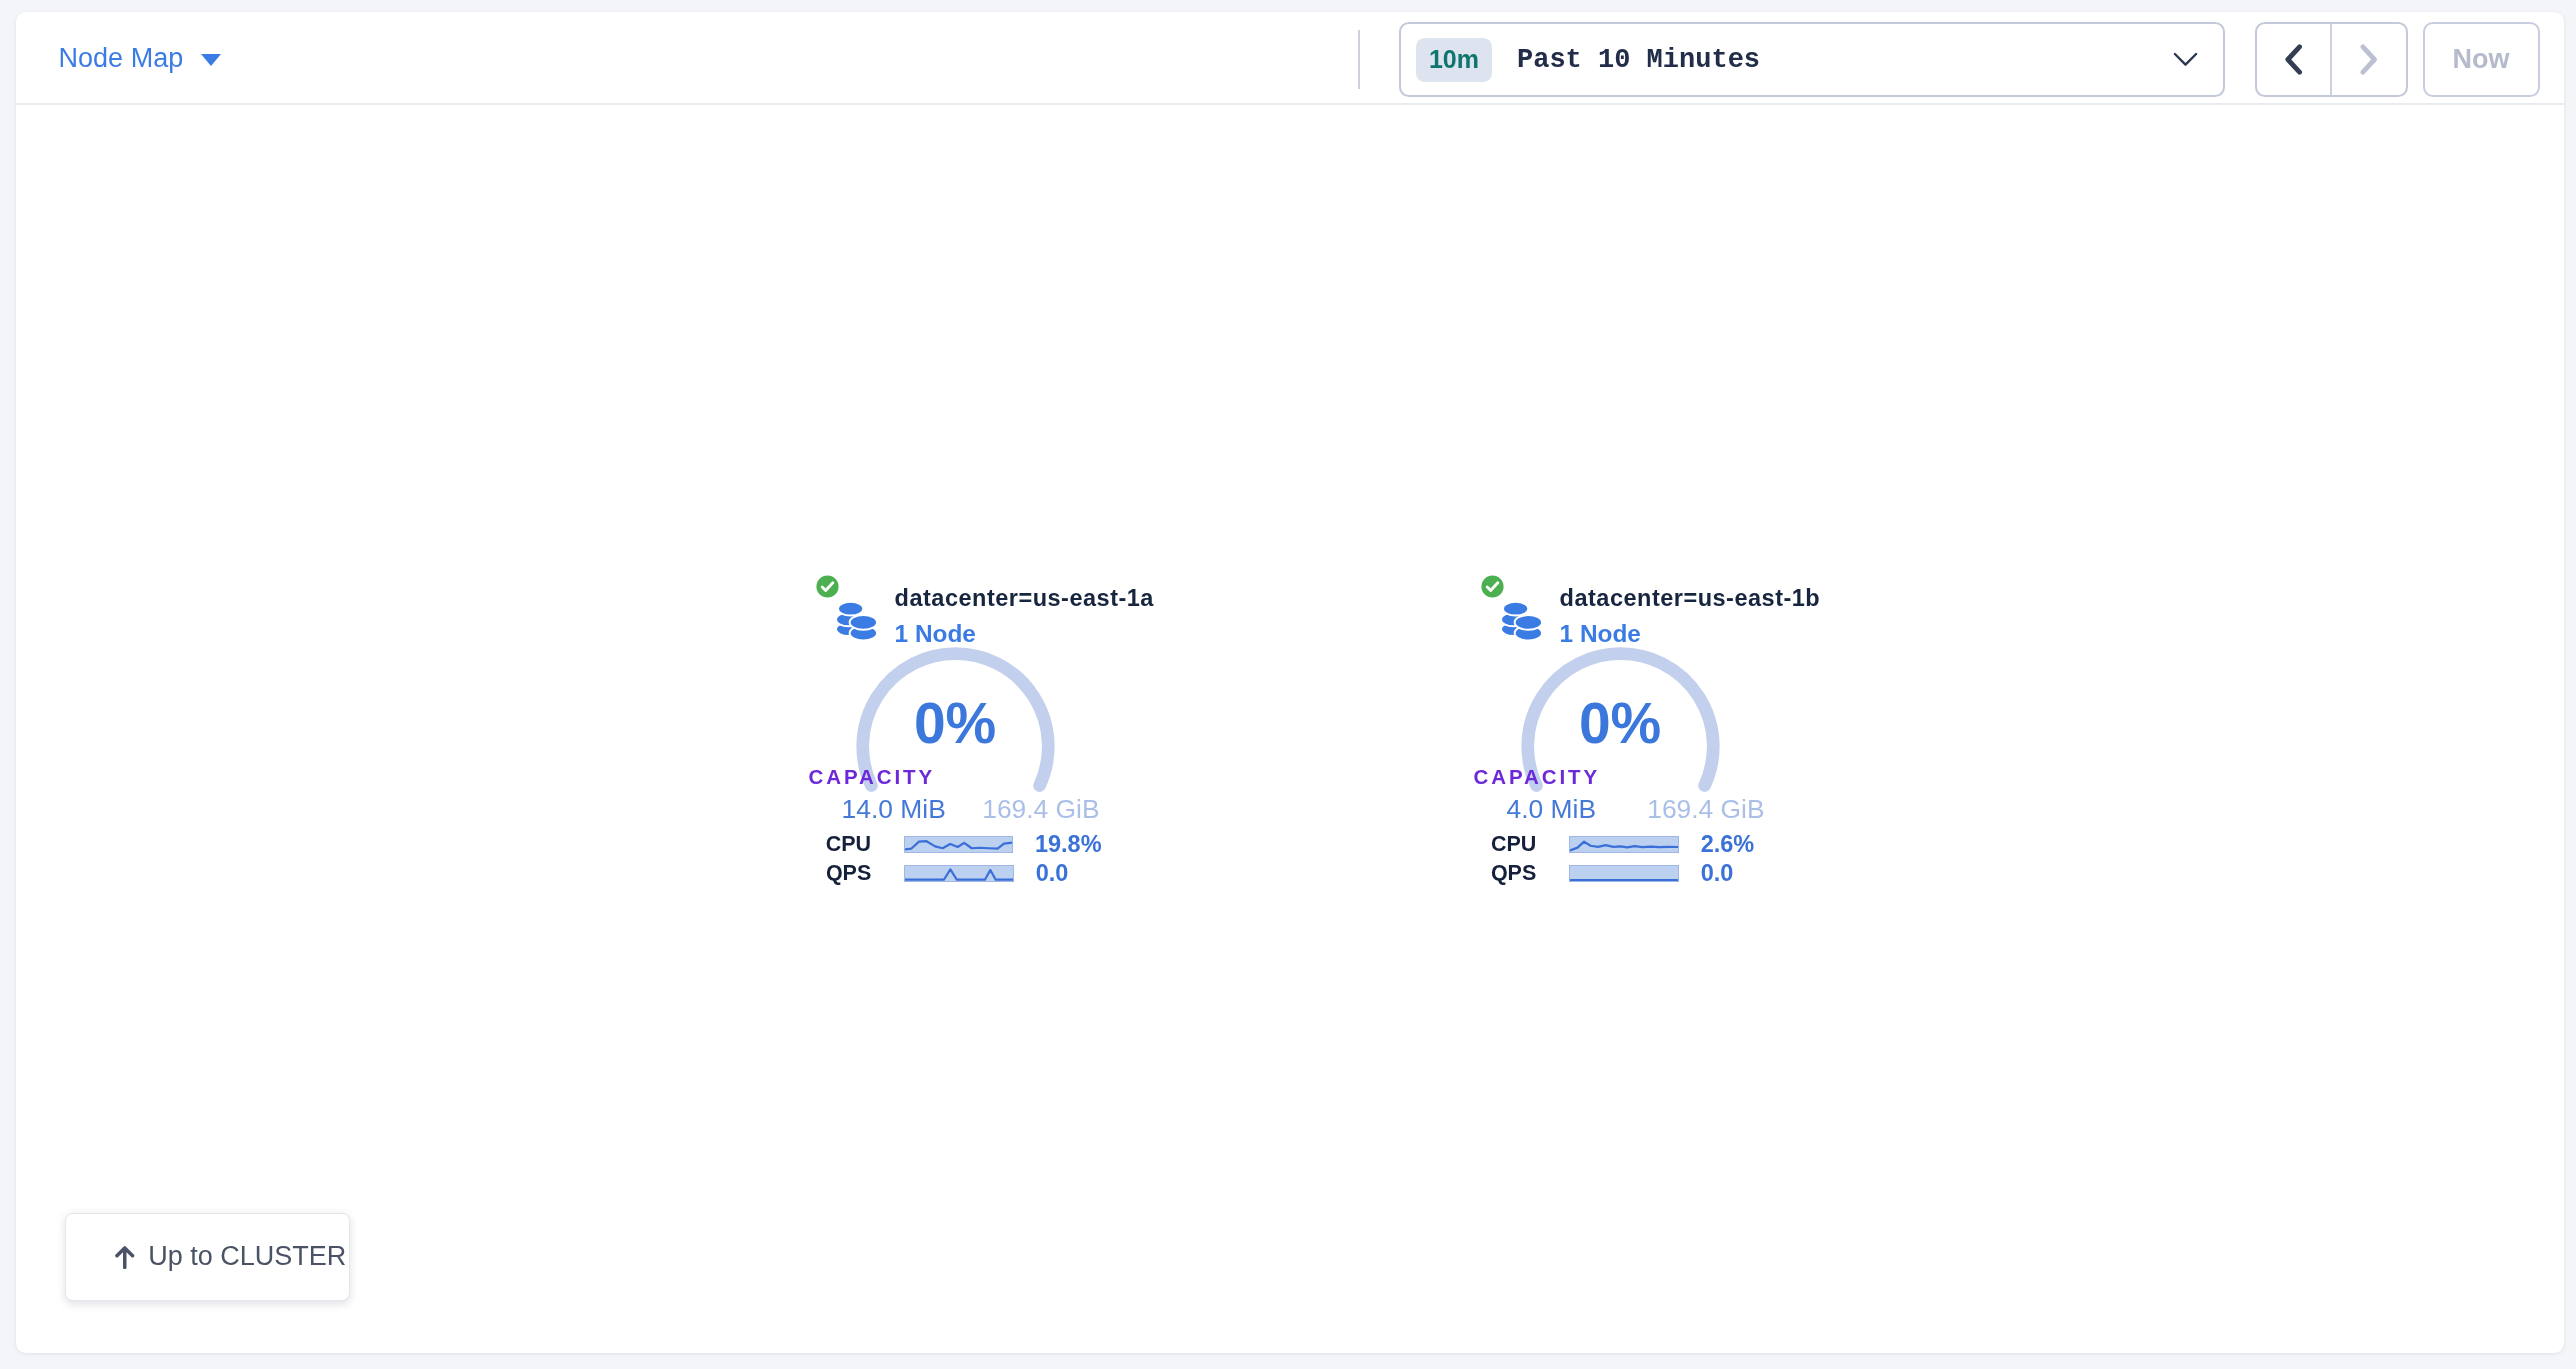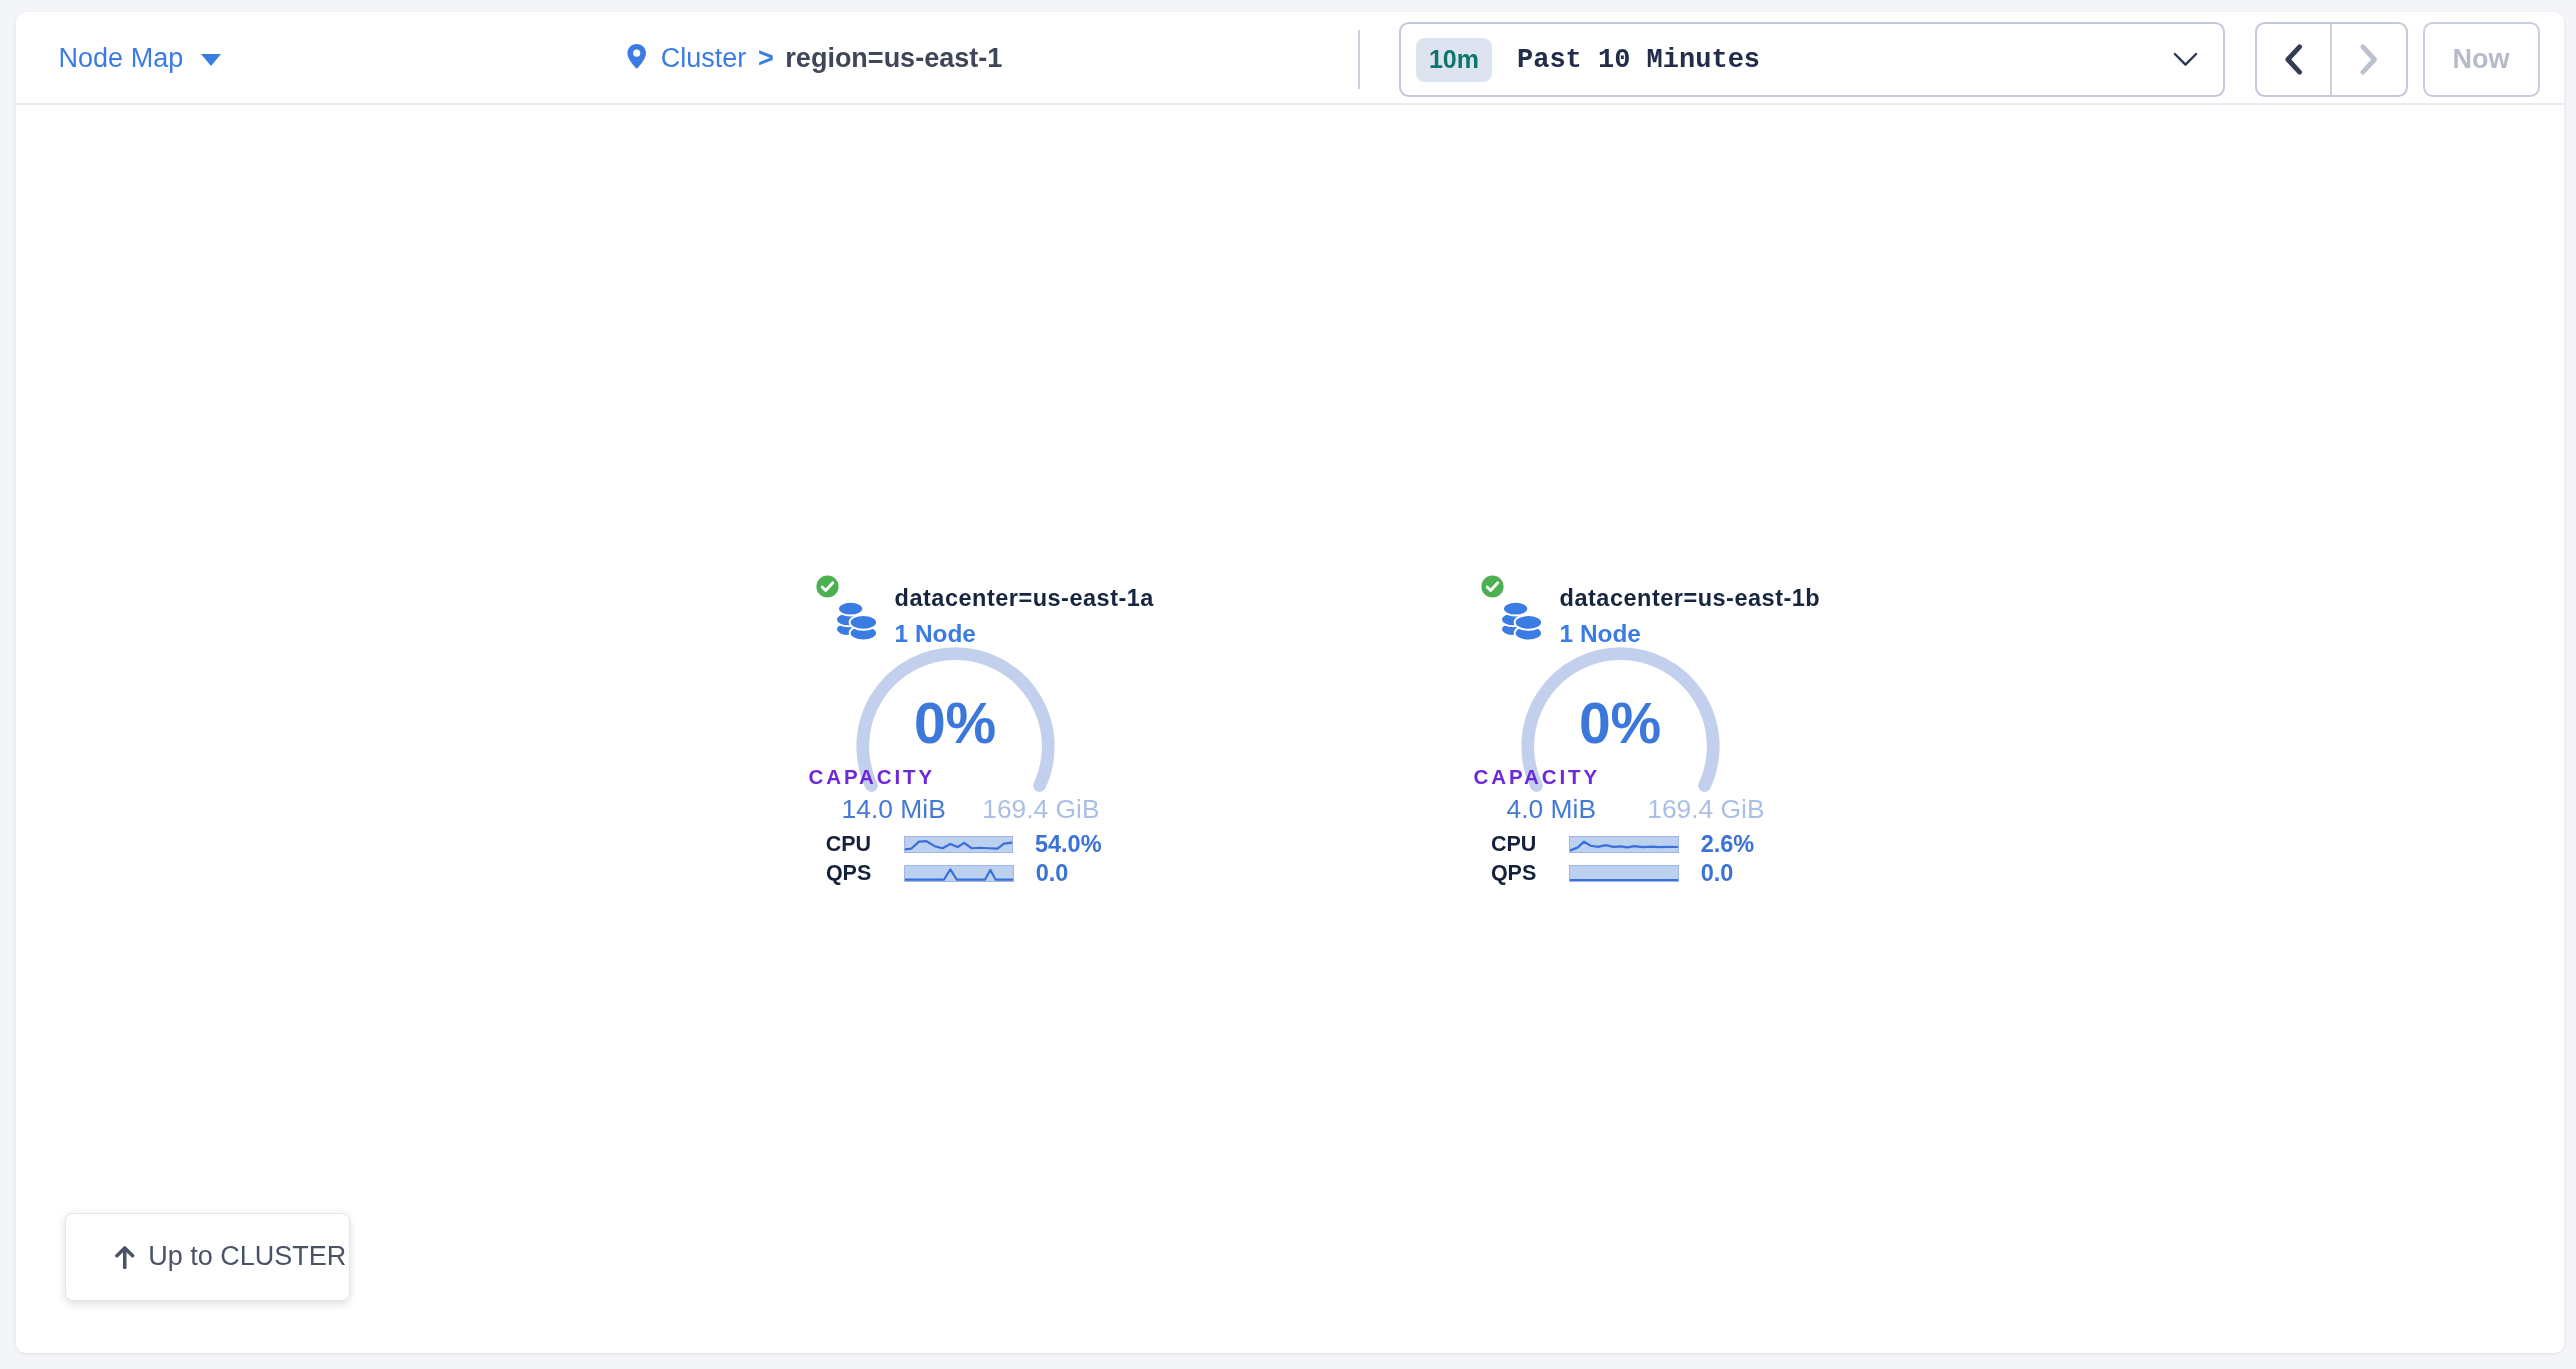--- a/index.html
+++ b/index.html
@@ -136,31 +136,20 @@
 
 <div class="panel">
 
   <div class="header">
 
     <div class="view-selector">
       <span>Node Map</span>
       <span class="caret-down"></span>
     </div>
 
-    <div class="breadcrumb">
-      <span style="display:flex;">
-        <svg width="25.4" height="31" viewBox="0 0 24 30">
-          <path d="M12 1 C6.9 1 3 4.9 3 9.8 c0 5.8 6.7 12.6 8.2 14.4 a1 1 0 0 0 1.6 0 C14.3 22.4 21 15.6 21 9.8 C21 4.9 17.1 1 12 1 z" fill="#3b7ce4"></path>
-          <circle cx="12" cy="9.8" r="3.4" fill="#ffffff"></circle>
-        </svg>
-      </span>
-      <span class="crumb-link">Cluster</span>
-      <span class="crumb-sep">&gt;</span>
-      <span class="crumb-current">region=us-east-1</span>
-    </div>
 
     <div class="header-divider"></div>
 
     <div class="time-dropdown">
       <span class="time-badge">10m</span>
       <span class="time-label">Past 10 Minutes</span>
       <span class="time-chevron">
         <svg width="27" height="17.6" viewBox="0 0 28 18">
           <polyline points="3,3 14,14 25,3" fill="none" stroke="#2b3852" stroke-width="2.5" stroke-linecap="round" stroke-linejoin="round"></polyline>
         </svg>
@@ -216,21 +205,21 @@
         <span class="cap-total">169.4 GiB</span>
       </div>
 
       <div class="metric-row cpu">
         <span class="metric-label">CPU</span>
         <span class="metric-spark">
           <svg viewBox="0 0 100 100" preserveAspectRatio="none">
               <polyline points="0,80 6,74 13,30 20,27 28,60 35,72 42,45 49,64 55,38 62,72 70,69 78,72 86,74 92,42 100,36" fill="none" stroke="#3a6fd8" stroke-width="2.2" stroke-linejoin="round" vector-effect="non-scaling-stroke"></polyline>
             </svg>
         </span>
-        <span class="metric-value">54.0%</span>
+        <span class="metric-value">19.8%</span>
       </div>
       <div class="metric-row qps">
         <span class="metric-label">QPS</span>
         <span class="metric-spark">
           <svg viewBox="0 0 100 100" preserveAspectRatio="none">
               <polyline points="0,88 36,88 42,22 48,88 74,88 79,26 84,88 100,88" fill="none" stroke="#3a6fd8" stroke-width="2.2" stroke-linejoin="round" vector-effect="non-scaling-stroke"></polyline>
             </svg>
         </span>
         <span class="metric-value">0.0</span>
       </div>

